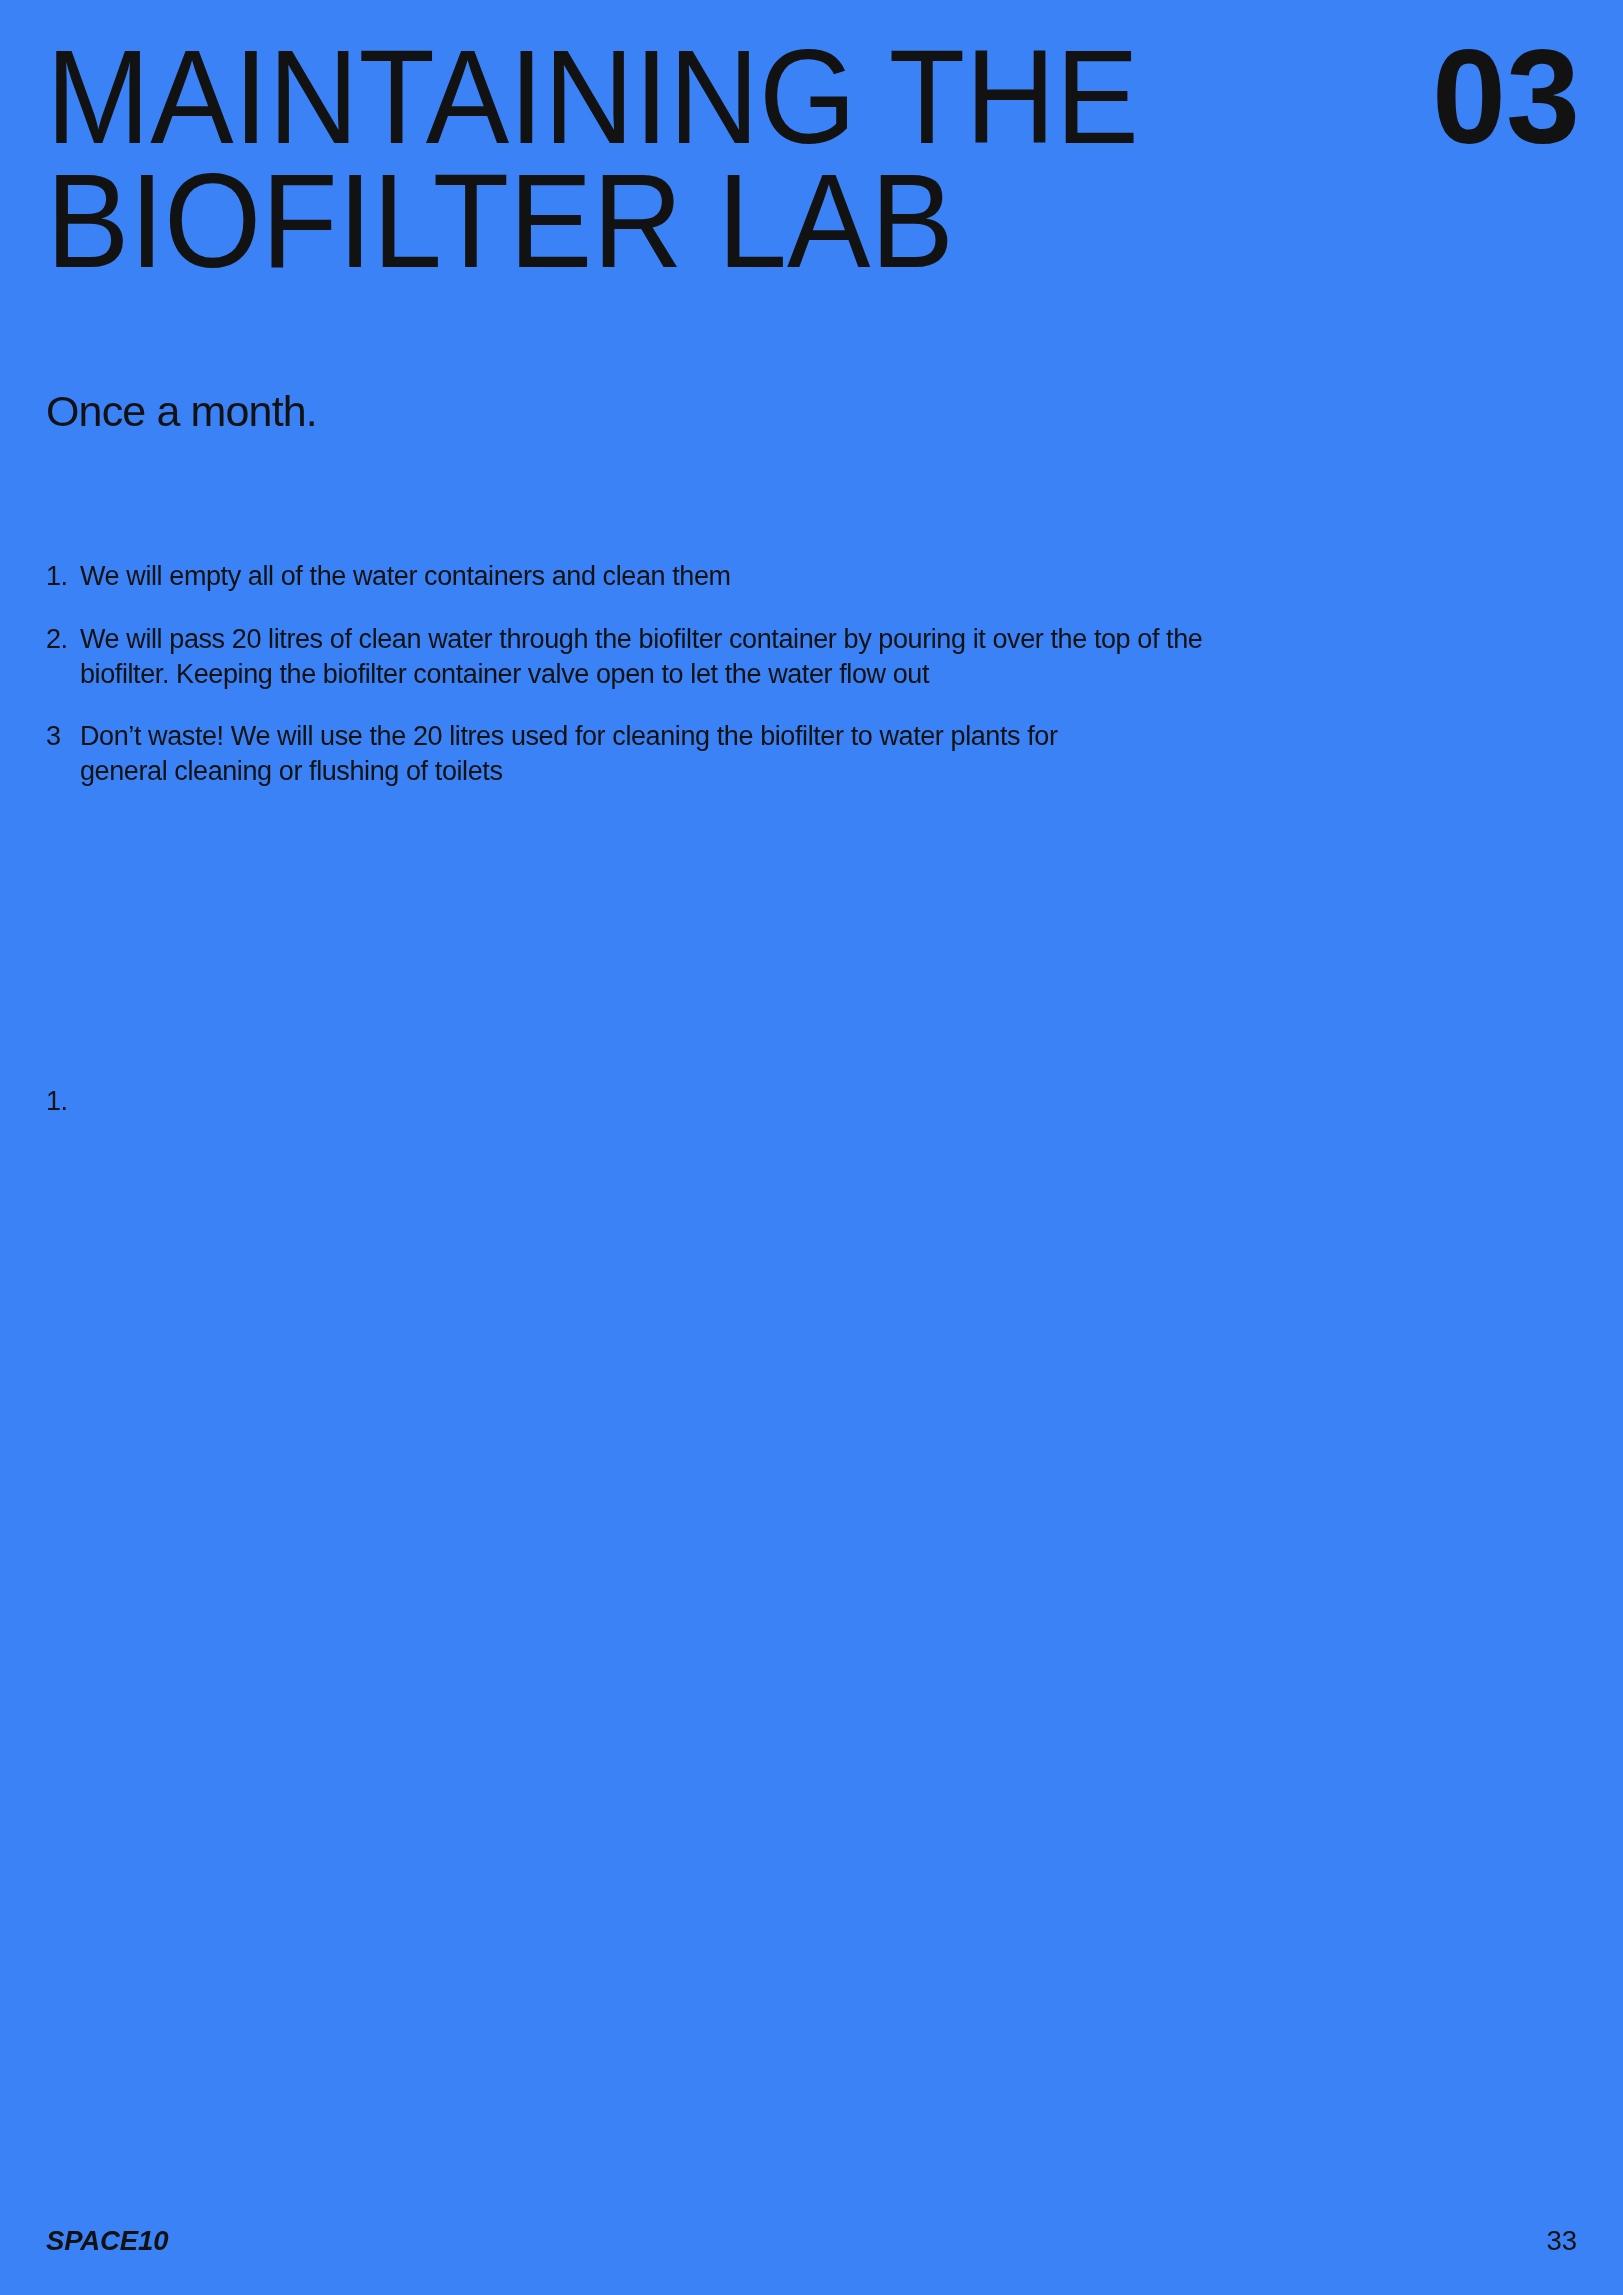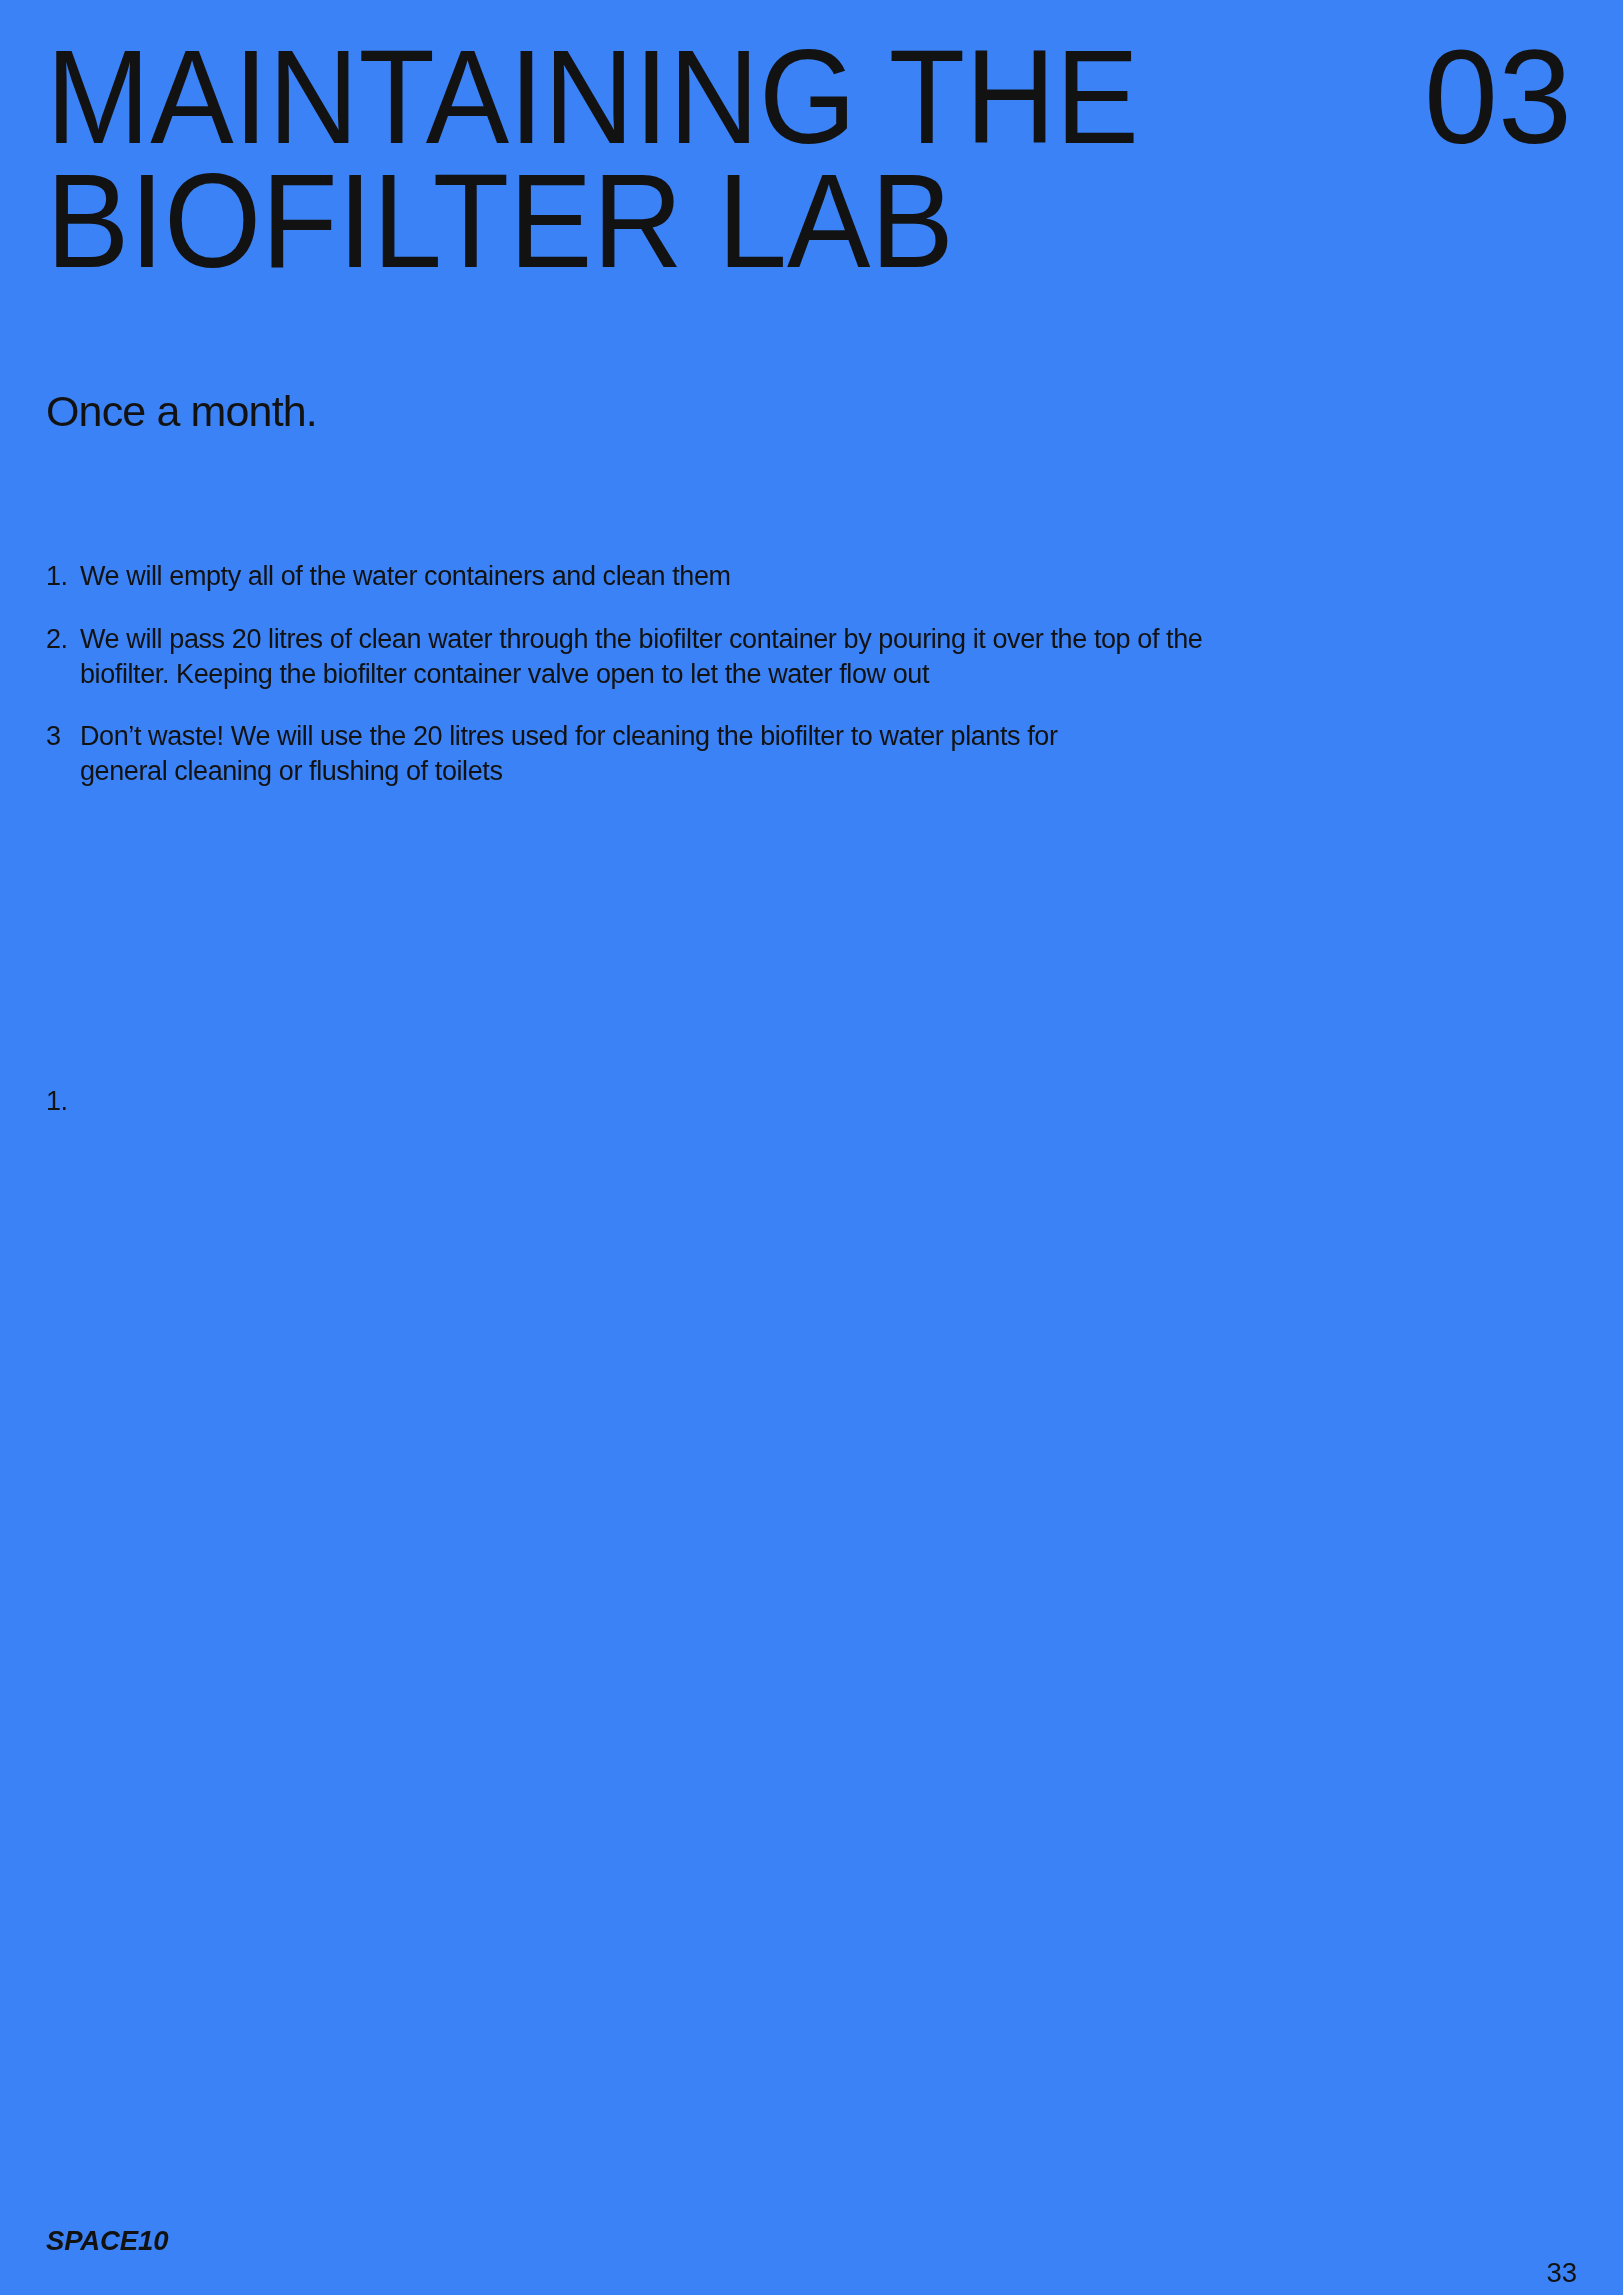--- a/index.html
+++ b/index.html
@@ -22,25 +22,25 @@
     font-size:133px;
     line-height:124px;
     font-weight:400;
     transform:scaleX(0.94);
     transform-origin:left top;
     white-space:nowrap;
   }
   .title .line { display:block; }
   .chapter {
     position:absolute;
-    right:51px;
+    right:43px;
     top:35px;
     font-size:133px;
     line-height:124px;
-    font-weight:400;
+    font-weight:700;
   }
 
   
   .heading {
     position:absolute;
     left:46px;
     font-size:43px;
     line-height:1.2;
     font-weight:400;
     letter-spacing:-0.02em;
@@ -82,21 +82,20 @@
     font-weight:700;
     letter-spacing:-0.005em;
     font-style:italic;
   }
   .footer-page {
     position:absolute;
     right:46px;
     top:2225px;
     font-size:27.5px;
     font-weight:400;
-    margin-top:32px;
   }
 </style>
 </head>
 <body>
 
 <div class="page">
 
   <h1 class="title">
     <span class="line">MAINTAINING THE</span>
     <span class="line">BIOFILTER LAB</span>

